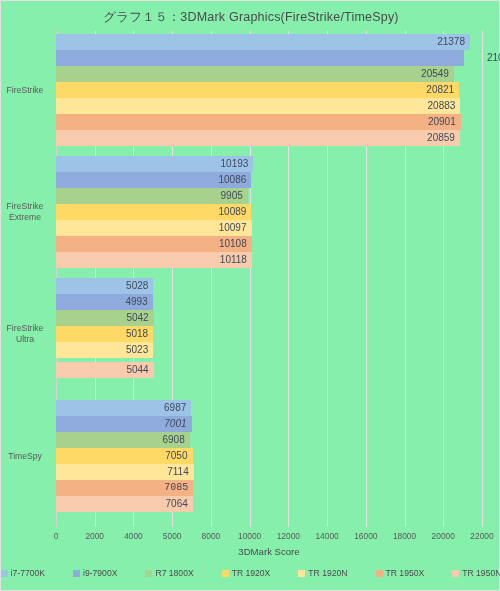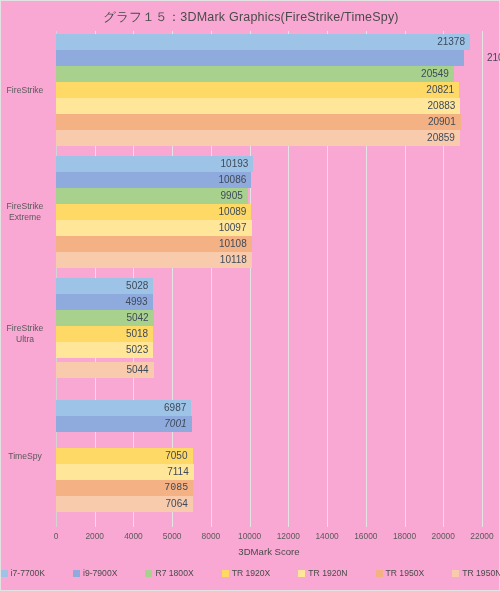--- a/index.html
+++ b/index.html
@@ -12,21 +12,21 @@
     height: 591px;
     font-family: "Liberation Sans", "DejaVu Sans", sans-serif;
     color: #404040;
     overflow: hidden;
   }
   #chart-card {
     position: relative;
     width: 500px;
     height: 591px;
     box-sizing: border-box;
-    background: #f9a8d4;
+    background: #86efac;
     border: 1px solid #e2e2e2;
   }
   #chart-title {
     position: absolute;
     left: 0;
     top: 8px;
     width: 500px;
     text-align: center;
     font-size: 12.5px;
     color: #4a4a4a;
@@ -282,20 +282,24 @@
           </div>
         </div>
         <div class="group" style="top: 369px; height: 112px;">
           <div class="bar-row" style="top: 0px; right: 0px;">
             <div class="bar" title="i7-7700K — TimeSpy: 6987" style="width: 135.294px; background: rgb(157, 195, 230);"></div>
             <div class="bar-value" style="left: 0px; width: 135.294px;">6987</div>
           </div>
           <div class="bar-row" style="top: 16px; right: 0px; font-style: italic;">
             <div class="bar" title="i9-7900X — TimeSpy: 7001" style="width: 135.565px; background: rgb(143, 170, 220);"></div>
             <div class="bar-value" style="left: 0px; width: 135.565px;">7001</div>
+          </div>
+          <div class="bar-row" style="top: 32px; right: 0px;">
+            <div class="bar" title="R7 1800X — TimeSpy: 6908" style="width: 133.764px; background: rgb(169, 209, 142);"></div>
+            <div class="bar-value" style="left: 0px; width: 133.764px;">6908</div>
           </div>
           <div class="bar-row" style="top: 48px; right: 0px;">
             <div class="bar" title="TR 1920X — TimeSpy: 7050" style="width: 136.514px; background: rgb(255, 217, 102);"></div>
             <div class="bar-value" style="left: 0px; width: 136.514px;">7050</div>
           </div>
           <div class="bar-row" style="top: 64px; right: 0px;">
             <div class="bar" title="TR 1920N — TimeSpy: 7114" style="width: 137.753px; background: rgb(255, 230, 153);"></div>
             <div class="bar-value" style="left: 0px; width: 137.753px;">7114</div>
           </div>
           <div class="bar-row" style="top: 80px; right: 0px; font-family: Liberation Mono, monospace;">

